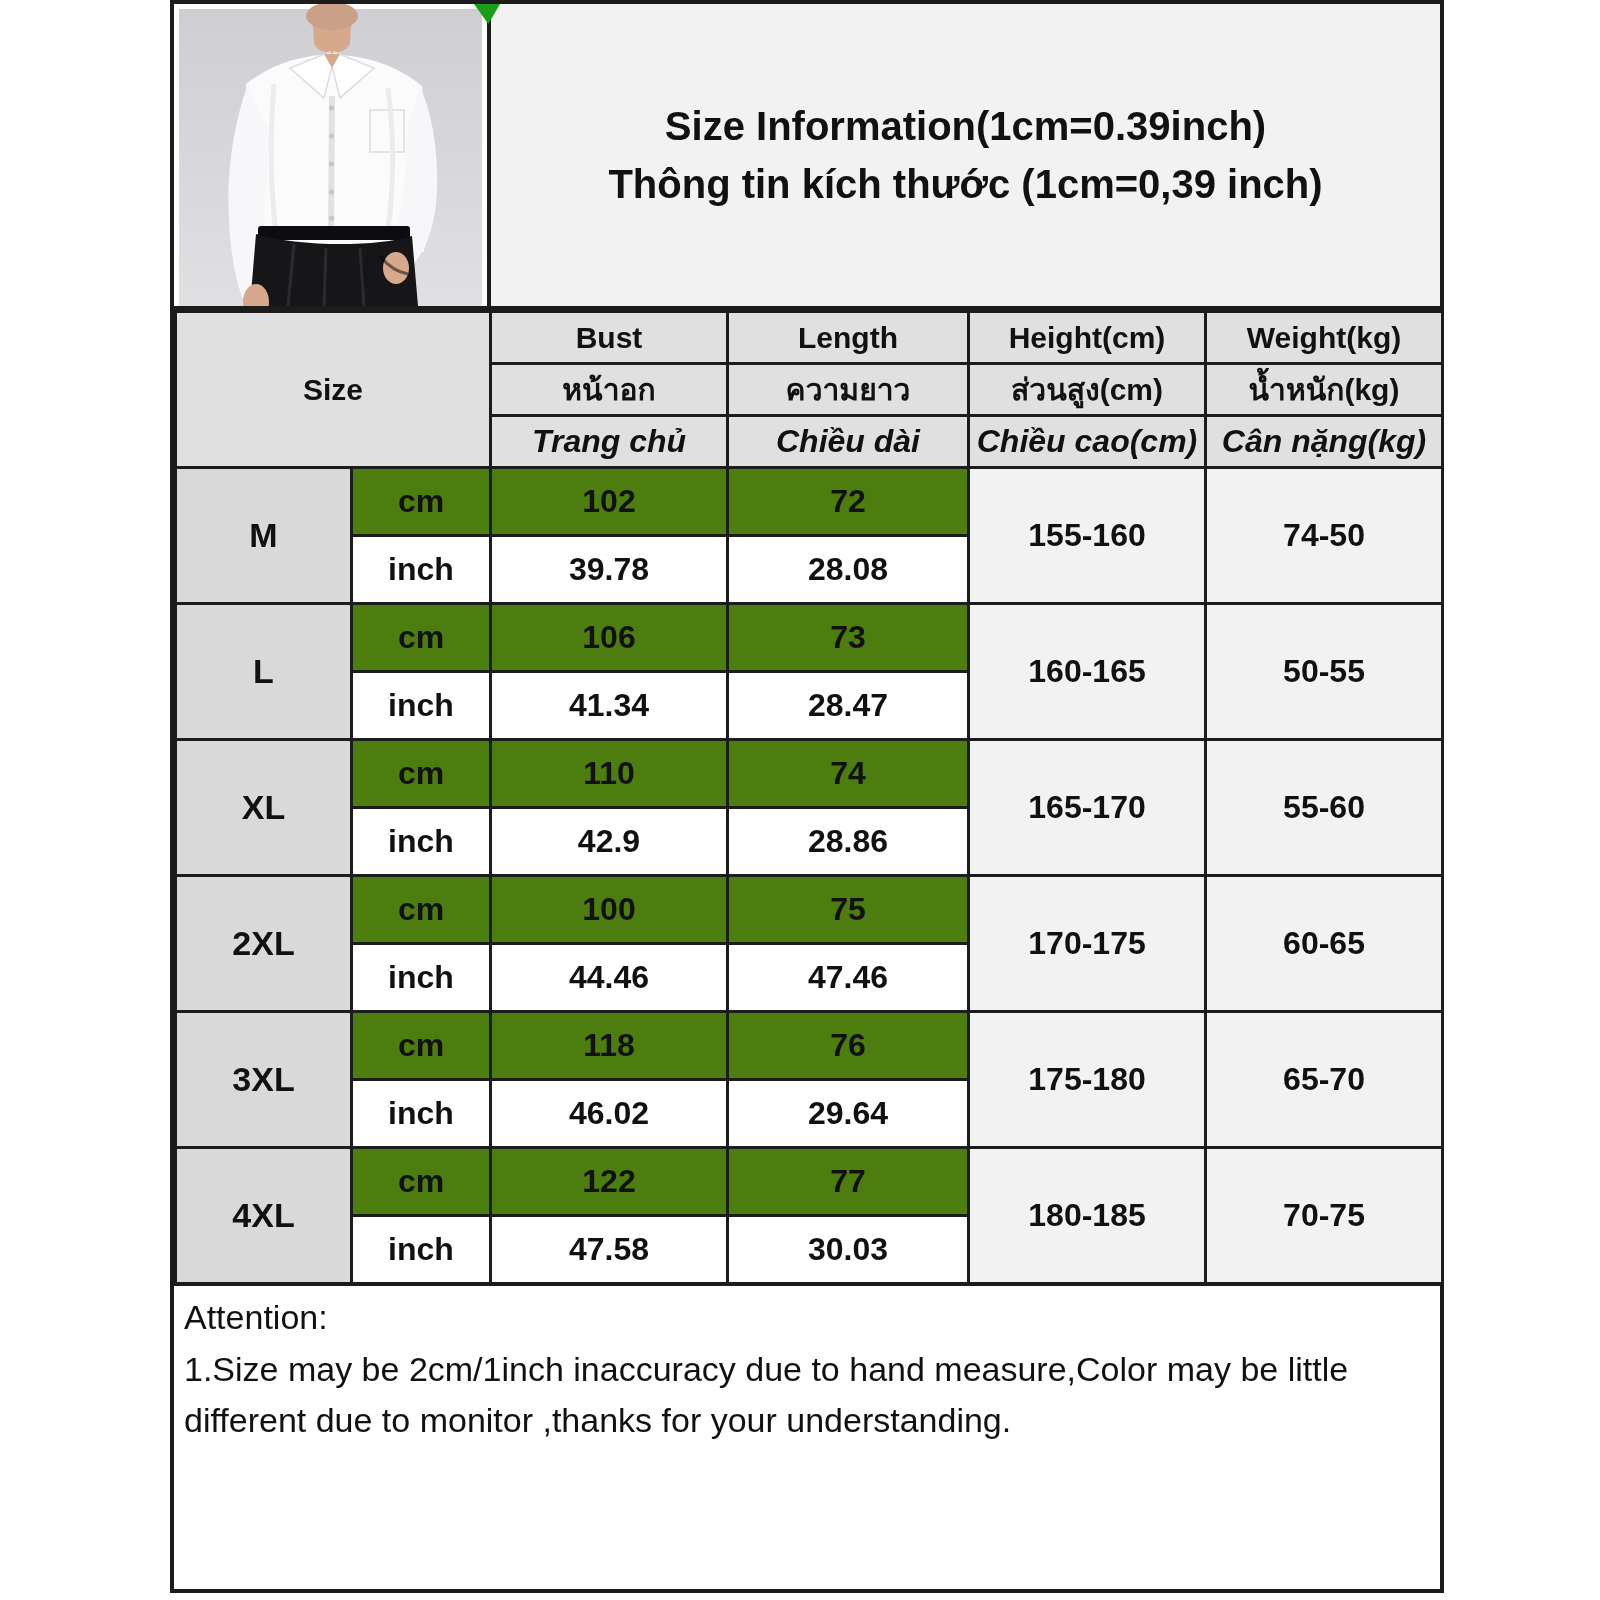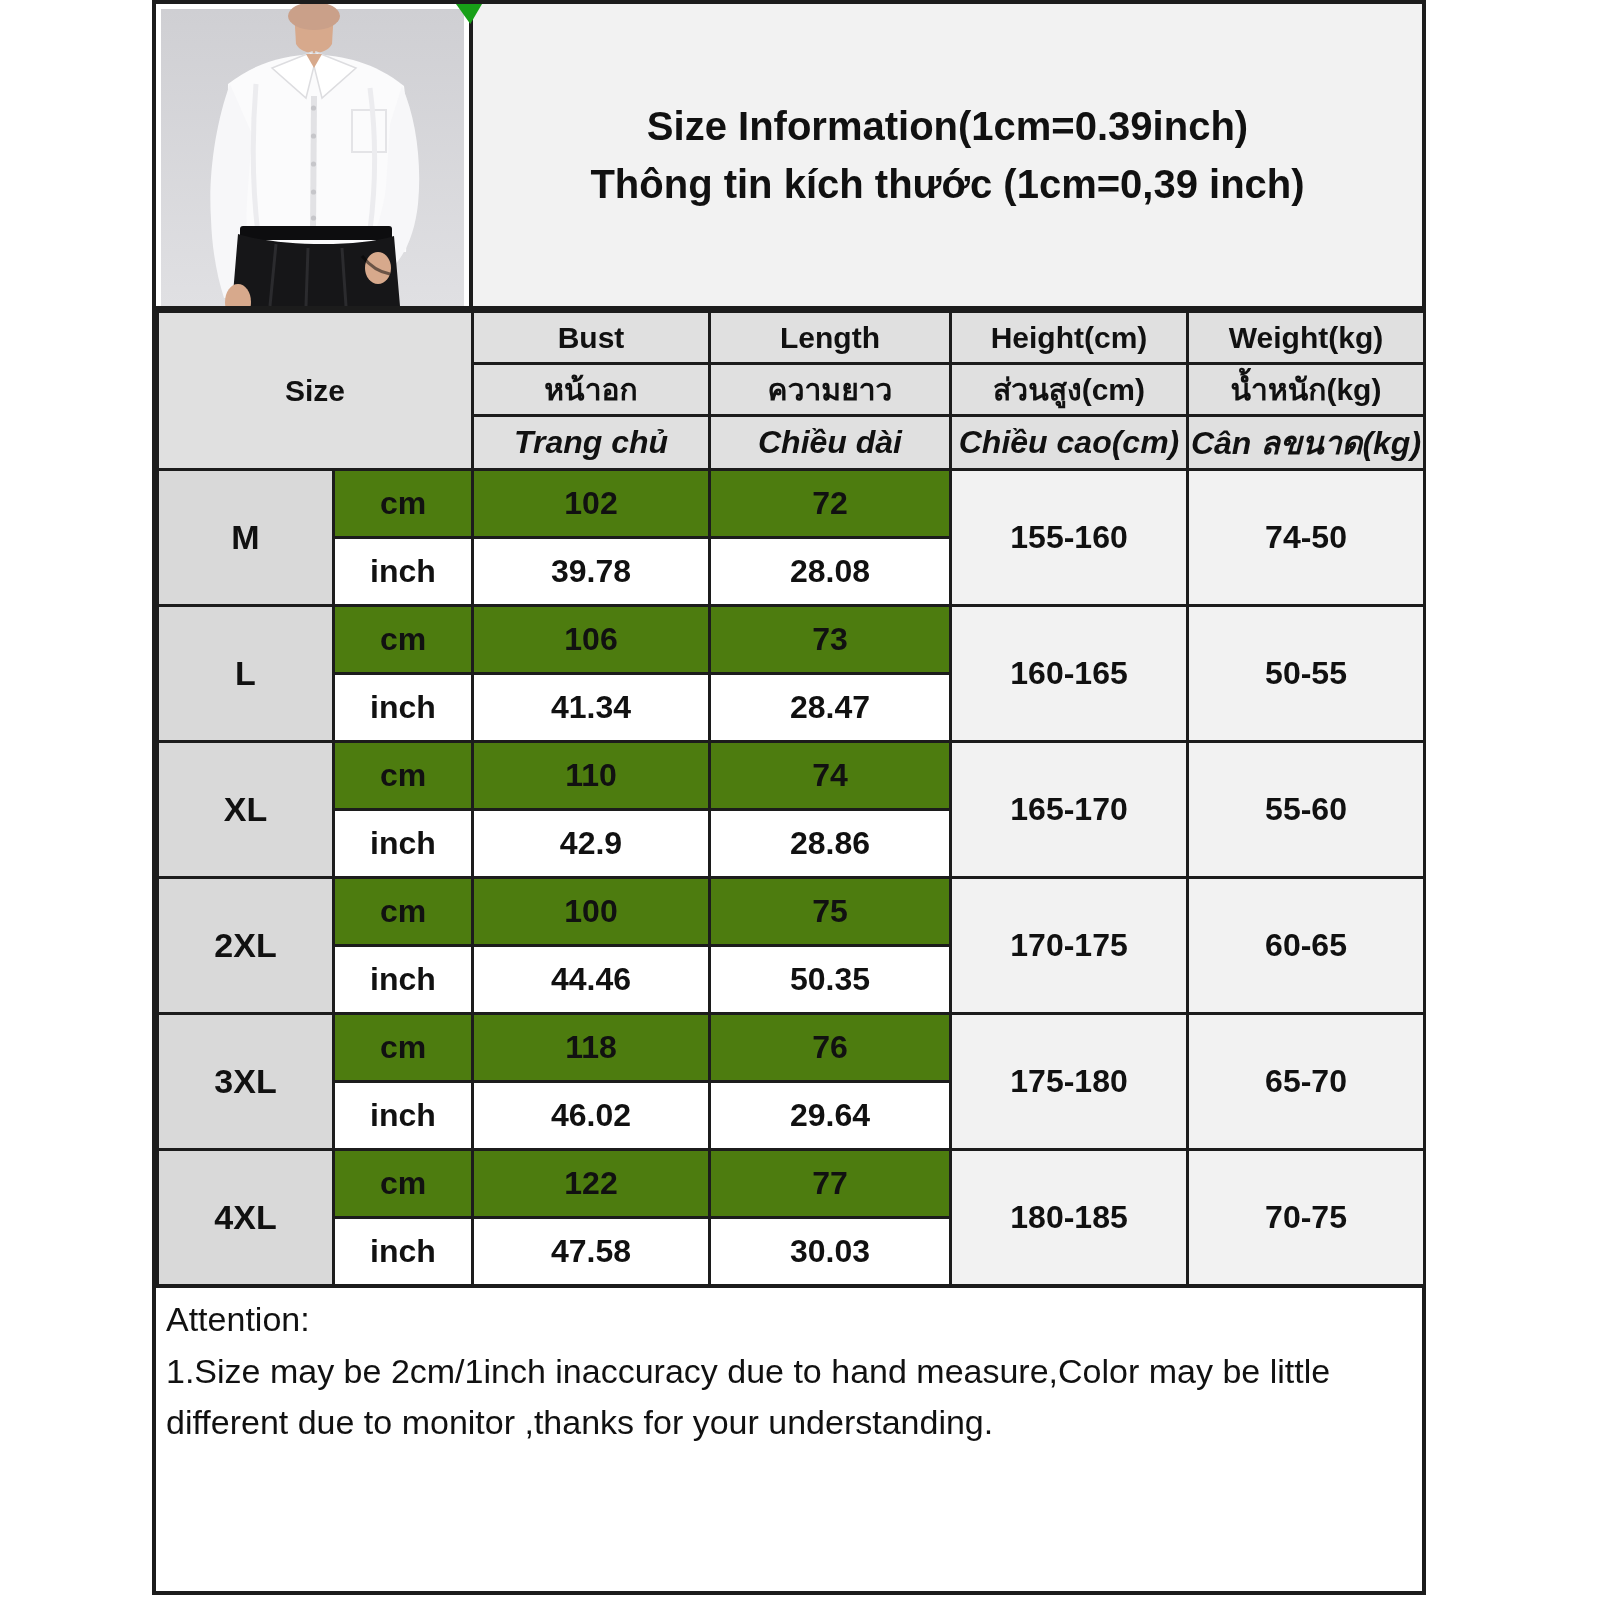--- a/index.html
+++ b/index.html
@@ -2,21 +2,21 @@
 <html><head>
 <meta charset="utf-8">
 <style>
   html,body{margin:0;padding:0;}
   body{
     width:1600px;height:1600px;background:#ffffff;position:relative;
     font-family:"Liberation Sans","DejaVu Sans",sans-serif;color:#111;
     -webkit-font-smoothing:antialiased;
   }
   .sheet{
-    position:absolute;left:152px;top:0;width:1274px;
+    position:absolute;left:170px;top:0;width:1274px;
     border:4px solid #1c1c1c;background:#ffffff;box-sizing:border-box;
   }
   
   .top-row{display:flex;height:302px;border-bottom:4px solid #1c1c1c;position:relative;}
   .photo-cell{width:313px;flex:0 0 313px;border-right:4px solid #1c1c1c;background:#ffffff;position:relative;overflow:hidden;}
   .photo-cell svg{display:block;width:100%;height:100%;}
   .title-cell{flex:1;background:#f2f2f2;display:flex;flex-direction:column;align-items:center;justify-content:center;gap:13px;}
   .title-line-en,.title-line-vi{font-size:40px;font-weight:bold;letter-spacing:0px;}
   .title-line-th{font-size:36px;font-weight:bold;}
   .green-marker{
@@ -133,21 +133,21 @@
       <tr class="hdr">
         <td>หน้าอก</td>
         <td>ความยาว</td>
         <td>ส่วนสูง(cm)</td>
         <td>น้ำหนัก(kg)</td>
       </tr>
       <tr class="hdr hdr-vi">
         <td>Trang chủ</td>
         <td>Chiều dài</td>
         <td>Chiều cao(cm)</td>
-        <td>Cân ลขนาด(kg)</td>
+        <td>Cân nặng(kg)</td>
       </tr>
 
       <tr class="r-cm">
         <td class="size-cell" rowspan="2">M</td>
         <td class="unit-cell">cm</td>
         <td class="val">102</td>
         <td class="val">72</td>
         <td class="range" rowspan="2">155-160</td>
         <td class="range" rowspan="2">74-50</td>
       </tr>
@@ -189,21 +189,21 @@
         <td class="size-cell" rowspan="2">2XL</td>
         <td class="unit-cell">cm</td>
         <td class="val">100</td>
         <td class="val">75</td>
         <td class="range" rowspan="2">170-175</td>
         <td class="range" rowspan="2">60-65</td>
       </tr>
       <tr class="r-inch">
         <td class="unit-cell">inch</td>
         <td class="val">44.46</td>
-        <td class="val">50.35</td>
+        <td class="val">47.46</td>
       </tr>
 
       <tr class="r-cm">
         <td class="size-cell" rowspan="2">3XL</td>
         <td class="unit-cell">cm</td>
         <td class="val">118</td>
         <td class="val">76</td>
         <td class="range" rowspan="2">175-180</td>
         <td class="range" rowspan="2">65-70</td>
       </tr>

